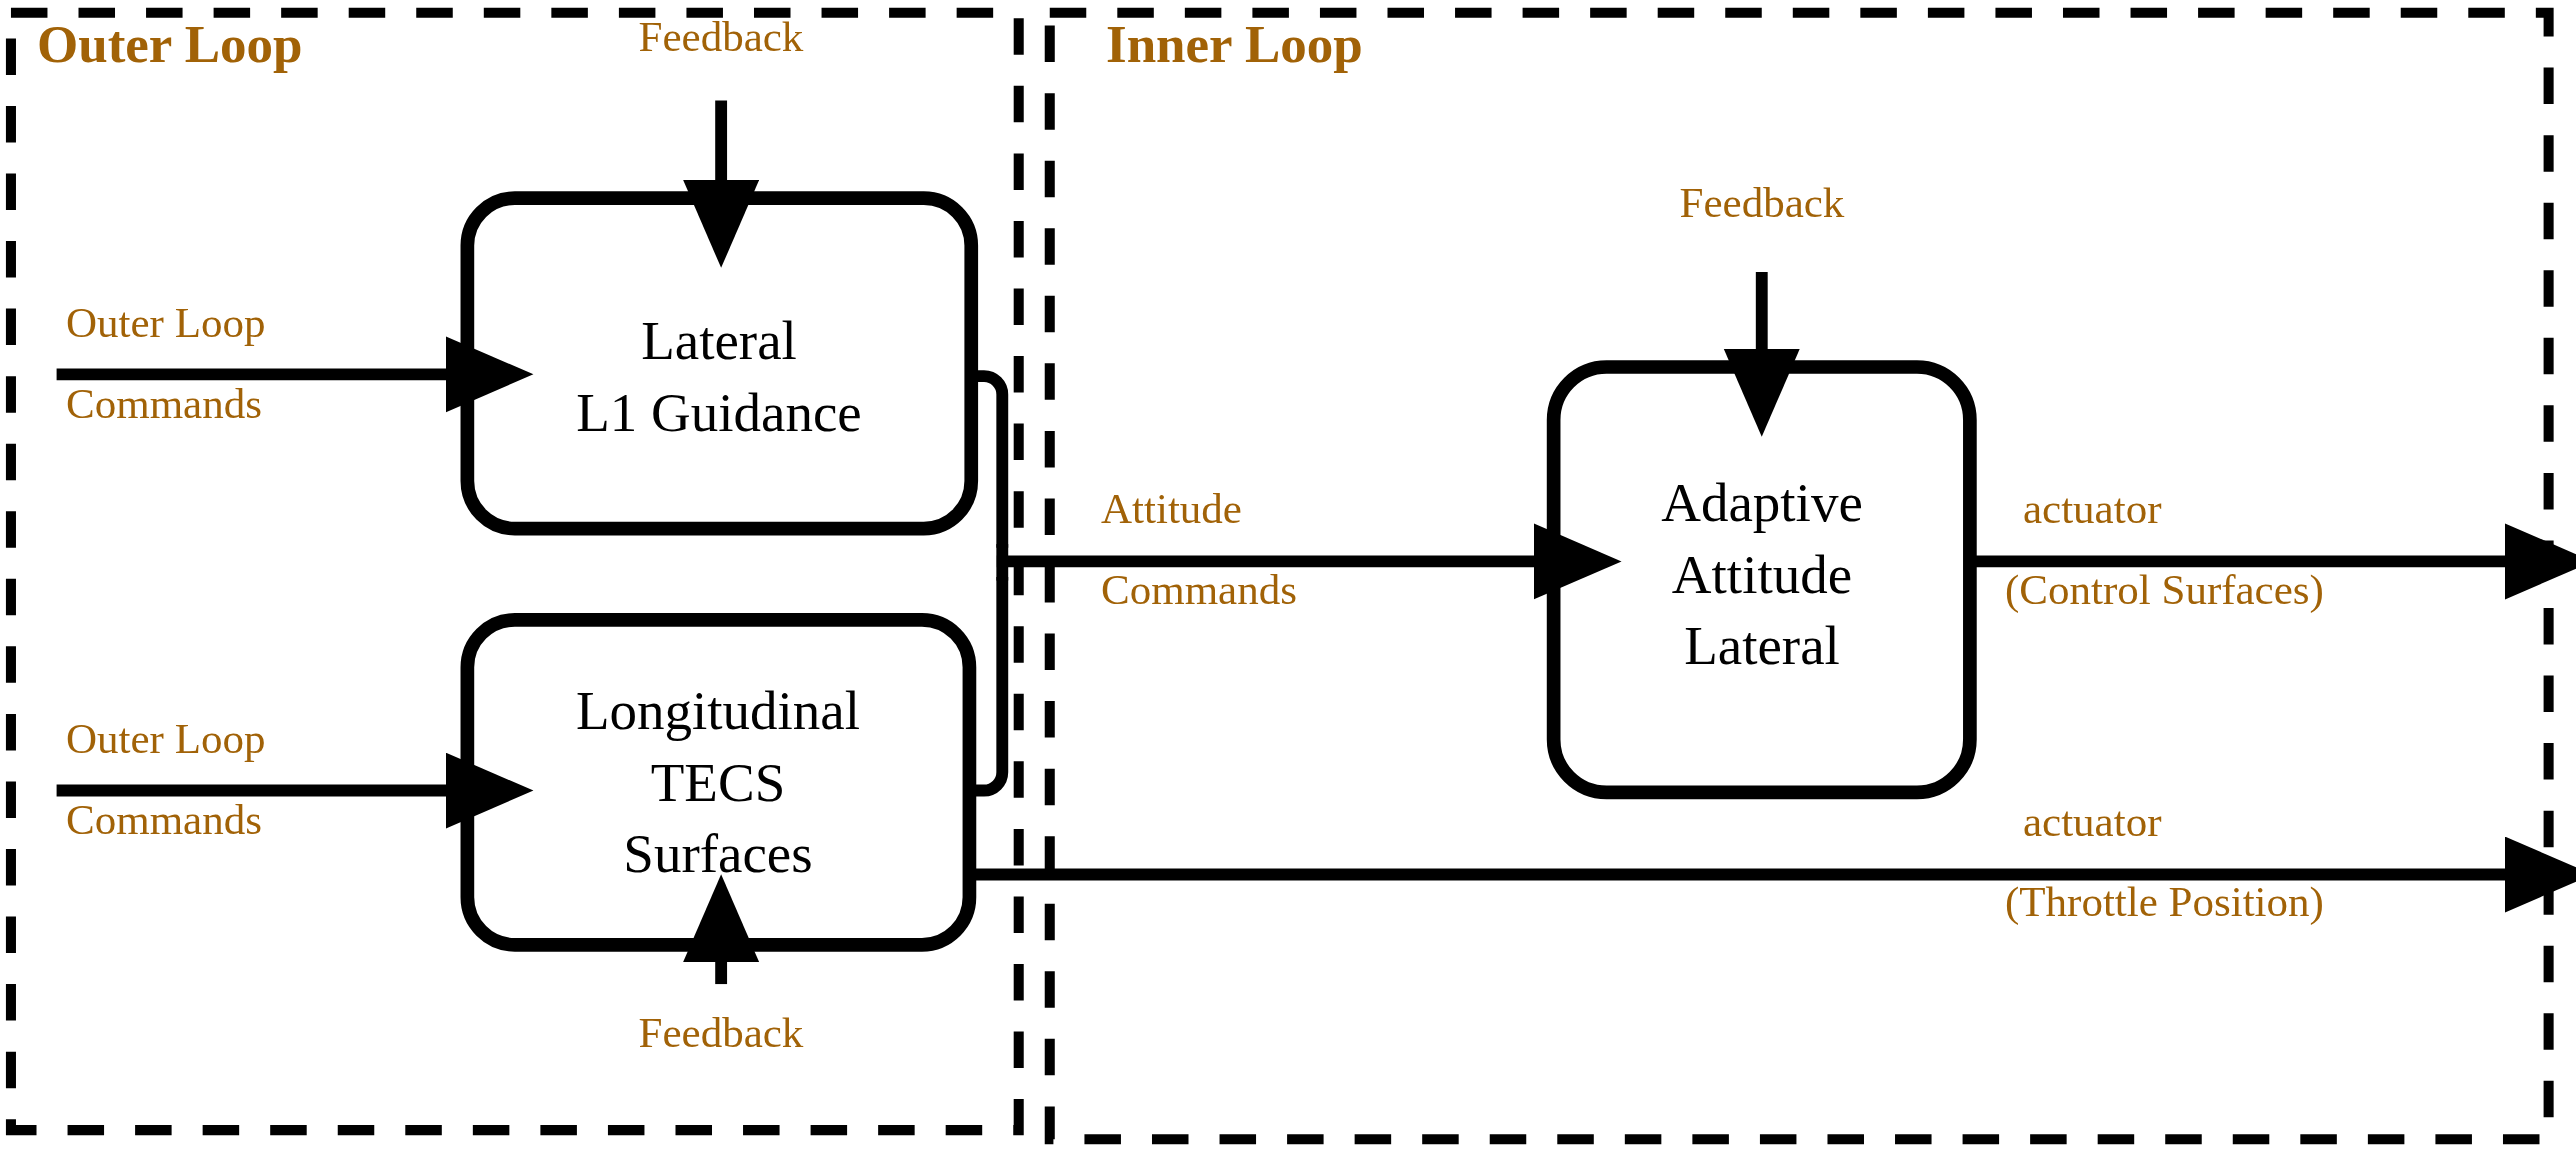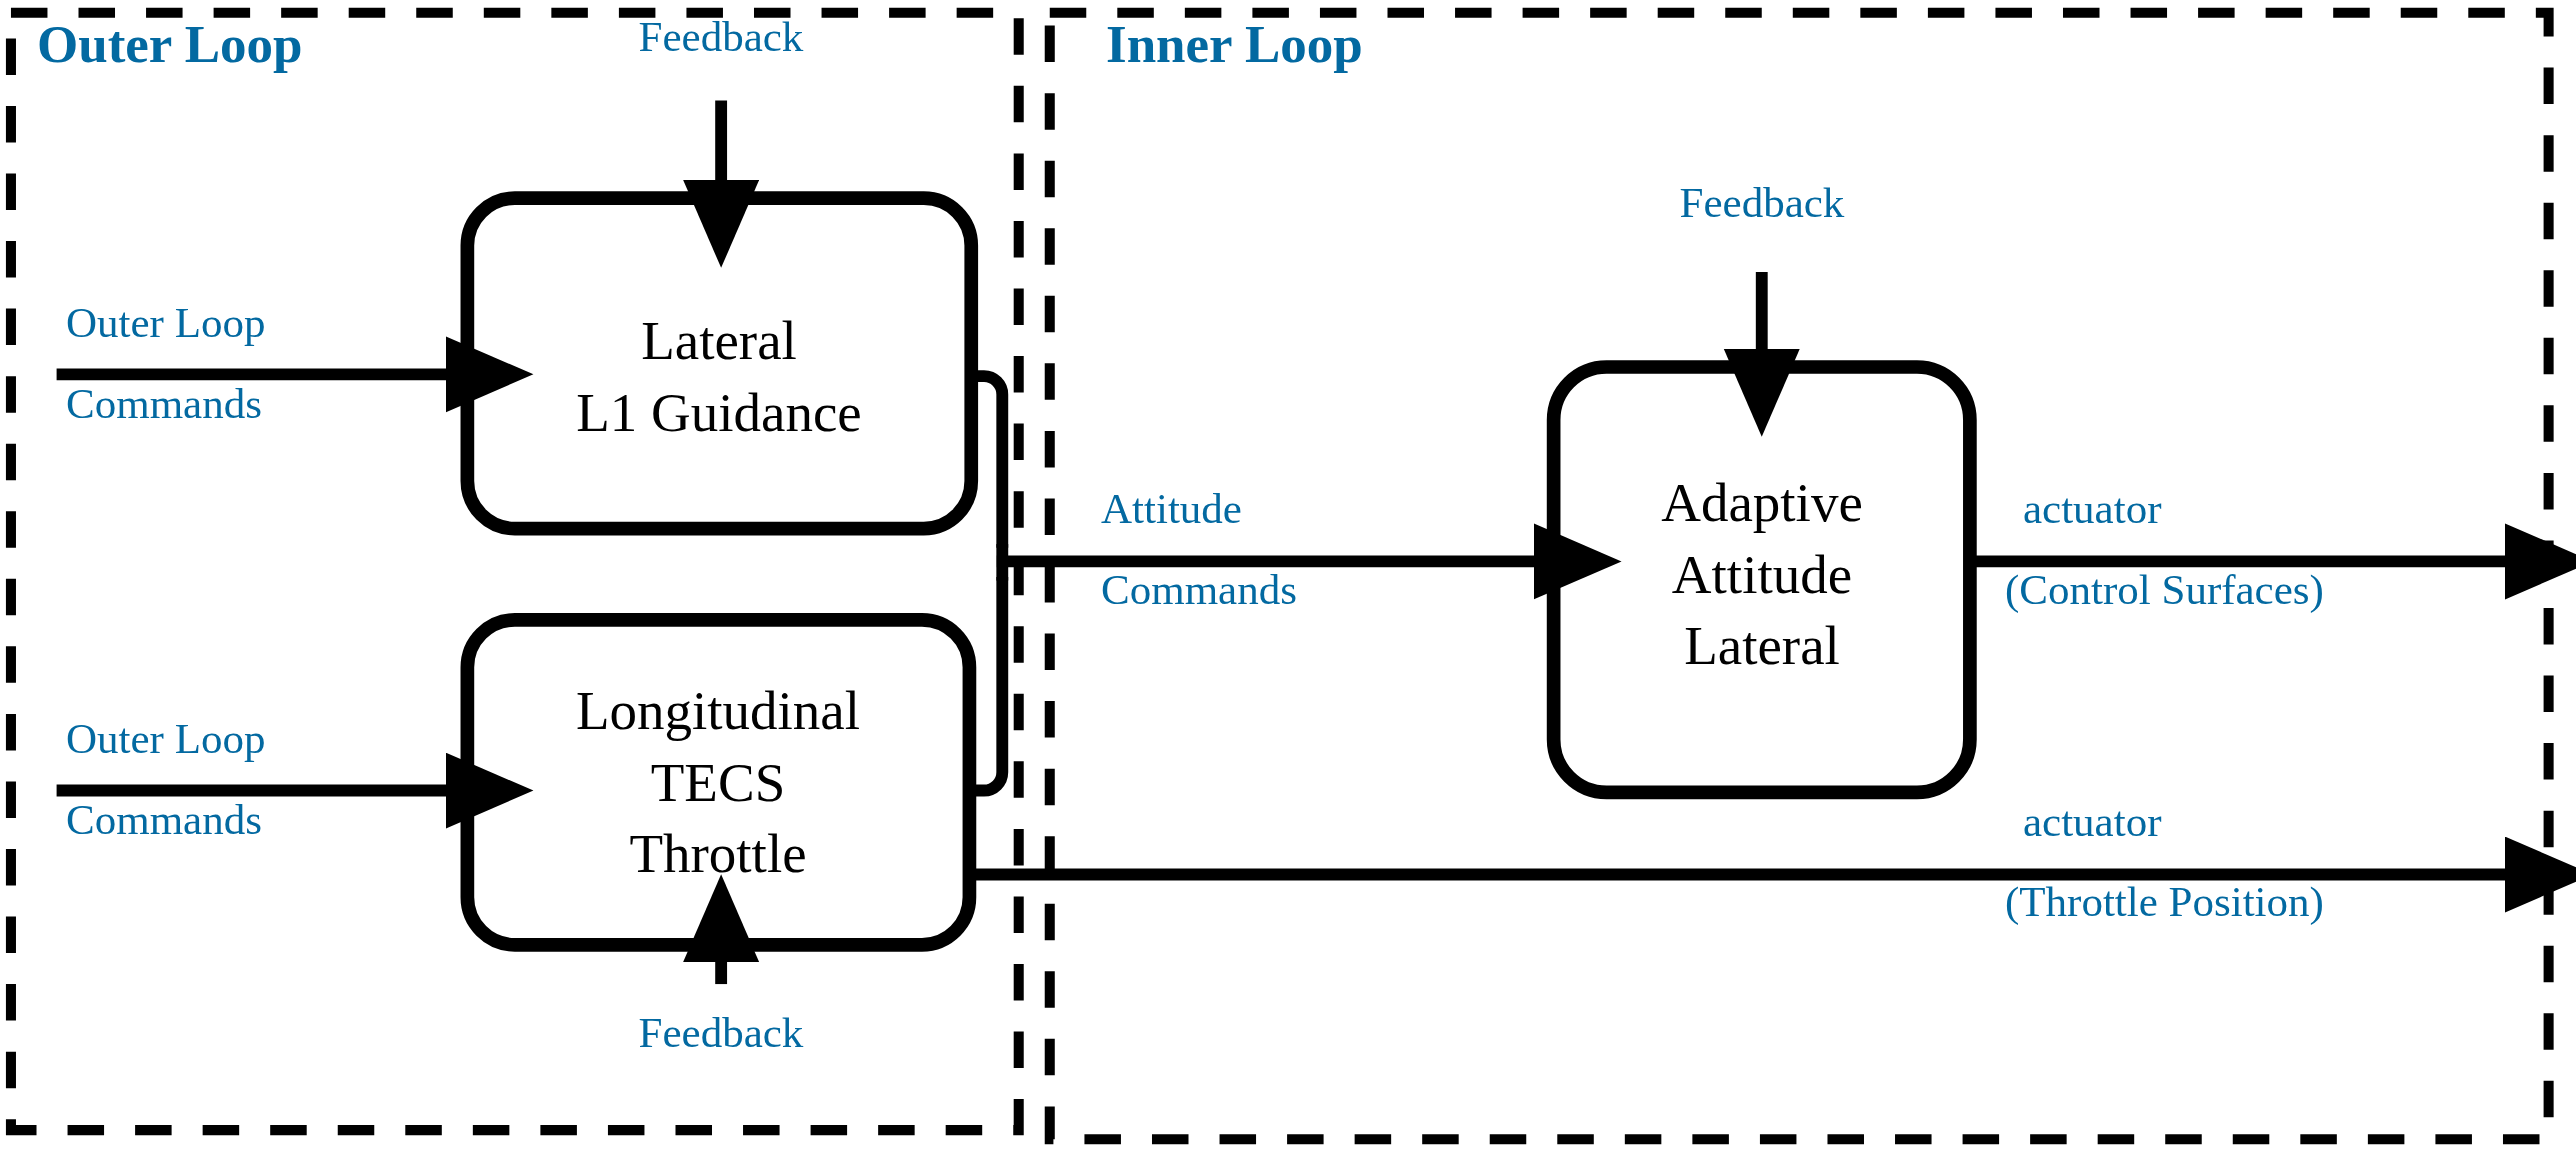--- a/index.html
+++ b/index.html
@@ -6,21 +6,21 @@
   #root{
     position:relative;
     width:2576px;height:1153px;
     background:#ffffff;
     font-family:"Liberation Serif","DejaVu Serif",serif;
     color:#000000;
     overflow:hidden;
   }
   svg.layer{position:absolute;left:0;top:0;width:2576px;height:1153px;}
 
-  .lbl{position:absolute;white-space:nowrap;line-height:1.0;color:#0369a1;text-align:right;}
+  .lbl{position:absolute;white-space:nowrap;line-height:1.0;color:#a16207;text-align:right;}
   .sec-title{font-size:53px;font-weight:bold;}
   .blk-text{
     position:absolute;text-align:center;white-space:nowrap;
     font-size:55px;line-height:1.30;
   }
   .sig{font-size:43px;}
   .center-x{transform:translateX(-50%);}
 </style>
 </head>
 <body>
@@ -78,21 +78,21 @@
   <div class="lbl sec-title" style="left:1106px;top:18px;">Inner Loop</div>
 
   <div class="blk-text" style="left:467px;top:297px;width:504px;margin-top:8px;">
     <div>Lateral</div>
     <div>L1 Guidance</div>
   </div>
 
   <div class="blk-text" style="left:467px;top:675px;width:502px;">
     <div>Longitudinal</div>
     <div>TECS</div>
-    <div>Throttle</div>
+    <div>Surfaces</div>
   </div>
 
   <div class="blk-text" style="left:1554px;top:467px;width:416px;text-align:center;">
     <div>Adaptive</div>
     <div>Attitude</div>
     <div>Lateral</div>
   </div>
 
   <div class="lbl sig" style="left:66px;top:301px;">Outer Loop</div>
   <div class="lbl sig" style="left:66px;top:382px;">Commands</div>

